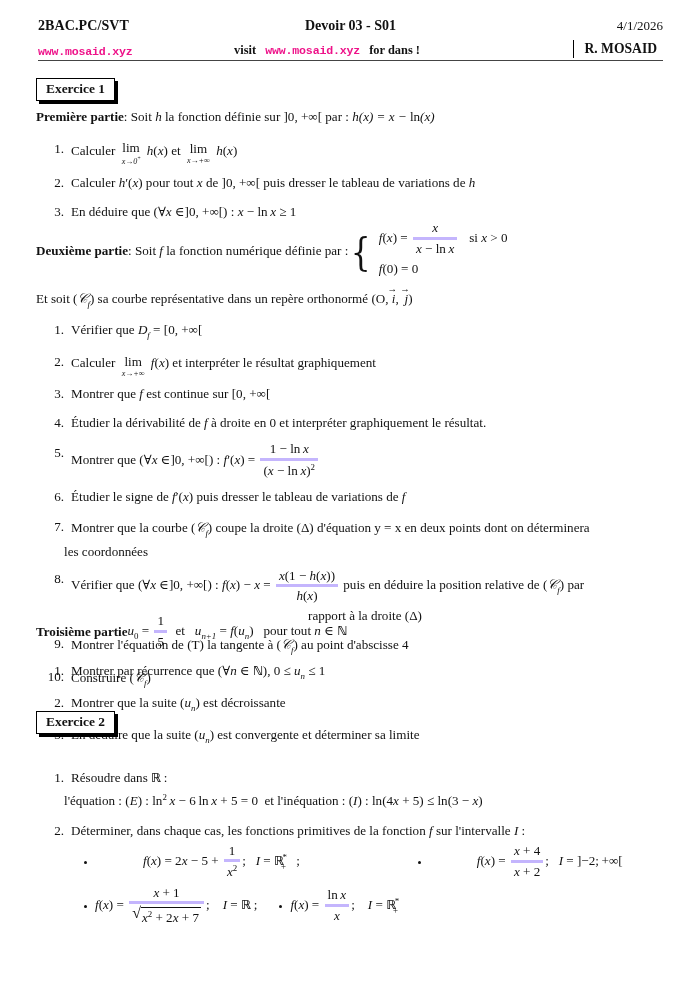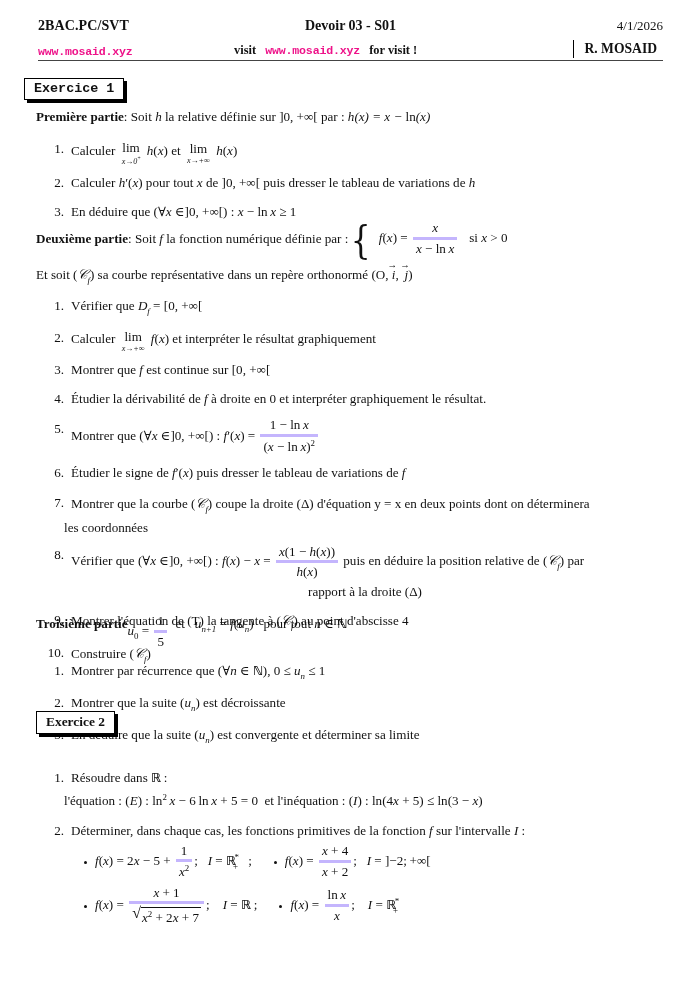--- a/index.html
+++ b/index.html
@@ -87,34 +87,34 @@
     <div class="hdr-row">
       <div class="hdr-left">2BAC.PC/SVT</div>
       <div class="hdr-center">Devoir 03 - S01</div>
       <div class="hdr-right">4/1/2026</div>
     </div>
     <div class="hdr-row2">
       <div class="mono-pink">www.mosaid.xyz</div>
       <div class="visit-block">
         <span class="lbl">visit</span>
         &nbsp;&nbsp;<span class="mono-pink">www.mosaid.xyz</span>&nbsp;&nbsp;
-        <span>for visit !</span>
+        <span>for dans !</span>
       </div>
       <div class="author-box">R. MOSAID</div>
     </div>
     <div class="hdr-rule"></div>
   </div>
 
-  <div style="position:absolute;left:24px;top:78px;font-family:Liberation Mono, monospace;">
+  <div style="position:absolute;left:36px;top:78px;">
     <span class="exbox">Exercice 1</span>
   </div>
 
   <div style="position:absolute;left:36px;top:108px;width:630px;">
     <div class="para">
-      <b class="partie">Première partie</b><span>: Soit </span><span class="m">h</span><span> la relative définie sur ]0, +∞[ par :  </span><span class="m nb"><span class="m">h</span>(<span class="m">x</span>) = <span class="m">x</span> − <span class="up">ln</span>(<span class="m">x</span>)</span>
+      <b class="partie">Première partie</b><span>: Soit </span><span class="m">h</span><span> la fonction définie sur ]0, +∞[ par :  </span><span class="m nb"><span class="m">h</span>(<span class="m">x</span>) = <span class="m">x</span> − <span class="up">ln</span>(<span class="m">x</span>)</span>
     </div>
 
     <div class="ol" style="margin-top:12px;">
       <div class="li" style="margin-bottom:9px;">
         <span class="num" style="width:28px;">1.</span>
         <span class="body">
           <span>Calculer </span><span class="limop">
               <span class="lt">lim</span>
               <span class="lb"><span>x→0</span><sup class="s">+</sup></span>
             </span><span class="m">&nbsp;h</span>(<span class="m">x</span>)<span> et </span><span class="limop">
@@ -140,20 +140,21 @@
       <span class="piece">
         <span class="brace">{</span>
         <span class="piece-rows">
           <div><span class="m">f</span>(<span class="m">x</span>) =
             <span class="frac">
               <span class="n m">x</span>
               <span class="d"><span class="m">x</span> − <span class="up">ln</span> <span class="m">x</span></span>
             </span>
             &nbsp;&nbsp;<span class="up">si</span>&nbsp;<span class="m">x</span> &gt; 0
           </div>
+          <div><span class="m">f</span>(0) = 0</div>
         </span>
       </span>
     </div>
 
     <div class="para" style="margin-top:8px;">
       <span>Et soit (</span><span class="scriptC">𝒞</span><sub class="si">f</sub><span>) sa courbe représentative dans un repère orthonormé (O,</span><span class="vec">&nbsp;i</span>, <span class="vec">&nbsp;j</span><span>)</span>
     </div>
 
     <div class="ol" style="margin-top:10px;">
       <div class="li" style="margin-bottom:10px;">
@@ -213,21 +214,21 @@
         <span class="body"><span>Montrer l'équation de (T) la tangente à (</span><span class="scriptC">𝒞</span><sub class="si">f</sub><span>) au point d'abscisse 4</span></span>
       </div>
       <div class="li">
         <span class="num" style="width:28px;">10.</span>
         <span class="body"><span>Construire (</span><span class="scriptC">𝒞</span><sub class="si">f</sub><span>)</span></span>
       </div>
     </div>
   </div>
 
   <div style="position:absolute;left:36px;top:615px;width:630px;">
-    <div class="para" style="display:flex;align-items:flex-start;">
+    <div class="para" style="display:flex;align-items:center;">
       <b class="partie">Troisième partie</b>
       <span class="nb"><span class="m">u</span><sub class="s">0</sub> =
         <span class="frac">
           <span class="n">1</span>
           <span class="d">5</span>
         </span>
       </span>
       <span>&nbsp;&nbsp;<span>et</span>&nbsp;&nbsp;&nbsp;<span class="m">u</span><sub class="si">n+1</sub> = <span class="m">f</span>(<span class="m">u</span><sub class="si">n</sub>)&nbsp;&nbsp;&nbsp;pour tout <span class="m">n</span> ∈ <span class="bb">ℕ</span></span>
     </div>
 
@@ -260,21 +261,21 @@
       <div class="li" style="margin-bottom:10px;padding-left:28px;align-items:center;">
         <span class="body">l'équation : (<span class="m">E</span>) : <span class="up">ln</span><sup class="s">2</sup> <span class="m">x</span> − 6 <span class="up">ln</span> <span class="m">x</span> + 5 = 0&nbsp; et l'inéquation : (<span class="m">I</span>) : <span class="up">ln</span>(4<span class="m">x</span> + 5) ≤ <span class="up">ln</span>(3 − <span class="m">x</span>)</span>
       </div>
       <div class="li" style="margin-bottom:4px;">
         <span class="num" style="width:28px;">2.</span>
         <span class="body">Déterminer, dans chaque cas, les fonctions primitives de la fonction <span class="m">f</span> sur l'intervalle <span class="m">I</span> :</span>
       </div>
 
       <div style="padding-left:48px;">
 
-        <div class="bullet-row" style="margin-bottom:6px;">
+        <div class="bullet-row" style="margin-bottom:6px;gap:48px;">
           <span class="bdot"></span>
           <span><span class="m">f</span>(<span class="m">x</span>) = 2<span class="m">x</span> − 5 +
             <span class="frac">
               <span class="n">1</span>
               <span class="d"><span class="m">x</span><sup class="s">2</sup></span>
             </span>;&nbsp;&nbsp; <span class="m">I</span> = <span class="bb">ℝ</span><sup class="s" style="position:relative;left:-1px;">*</sup><sub class="s" style="position:relative;left:-7px;">+</sub>&nbsp;;</span>
           <span style="display:inline-block;width:22px;"></span>
           <span class="bdot"></span>
           <span><span class="m">f</span>(<span class="m">x</span>) =
             <span class="frac">

